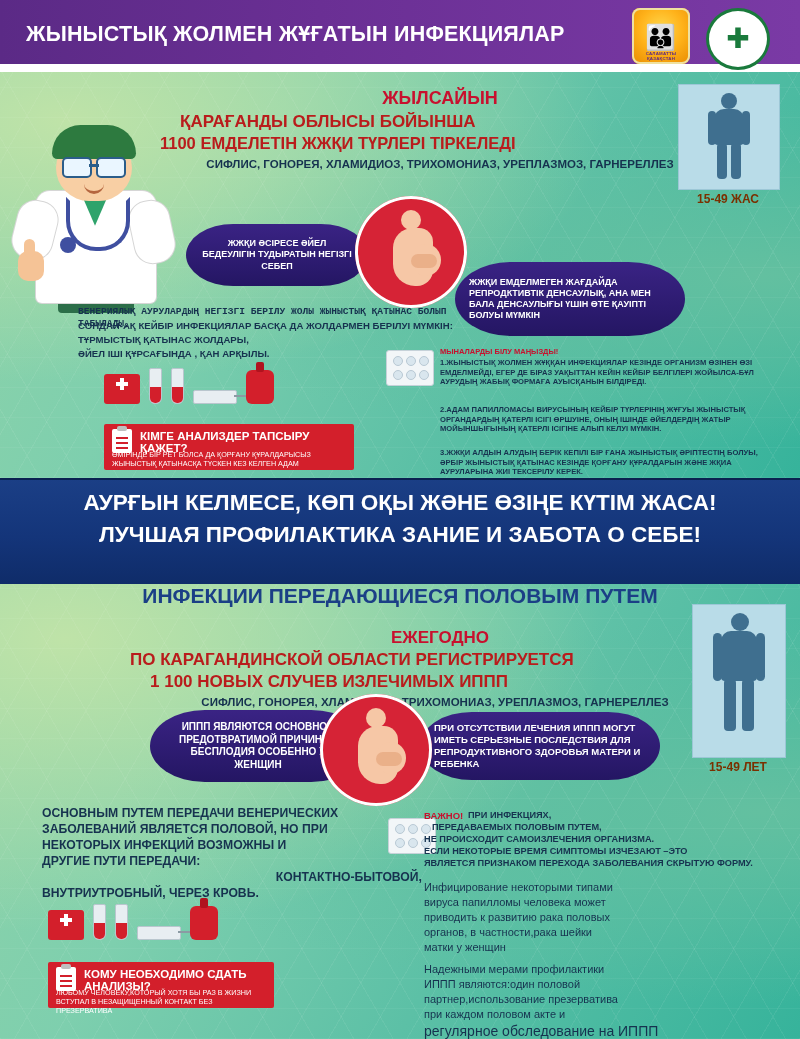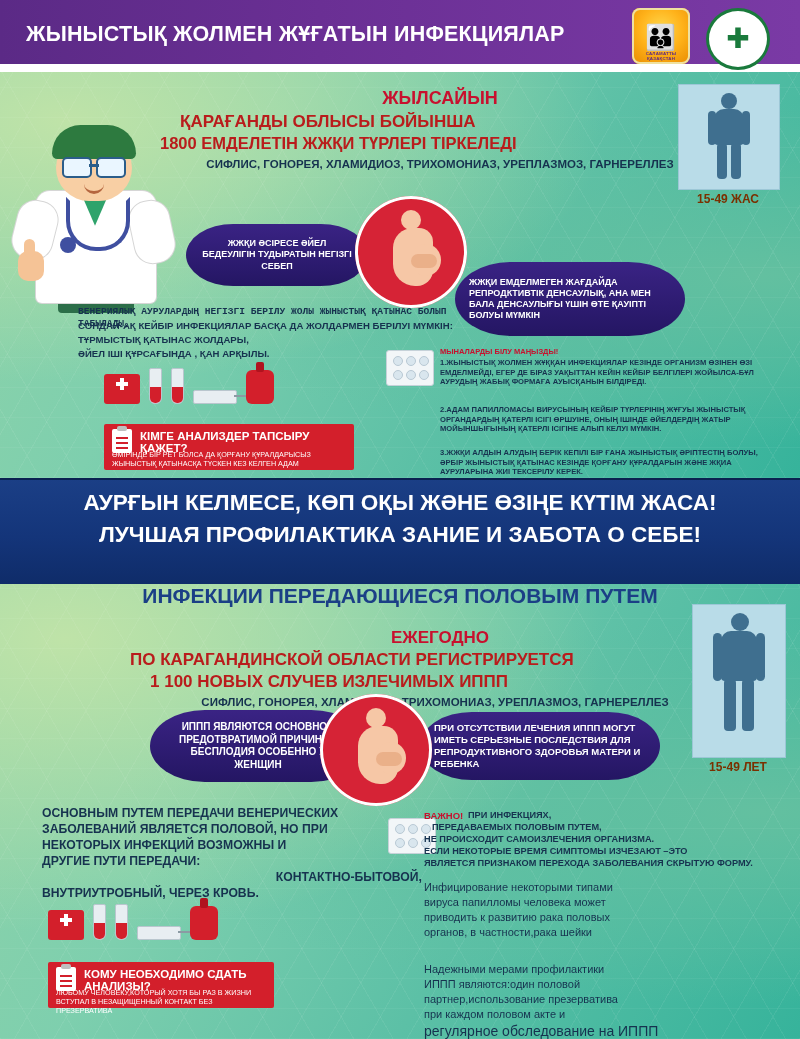--- a/index.html
+++ b/index.html
@@ -226,21 +226,21 @@
     <div class="doc-hair"></div>
     <div class="doc-glass">
         <span class="l"></span>
         <span class="r"></span>
       </div>
     <div class="doc-mouth"></div>
   </div>
 
   <div class="hl-red" style="left:200px;top:88px;width:480px;font-size:18px;">ЖЫЛСАЙЫН</div>
   <div class="hl-dark" style="left:180px;top:112px;width:520px;font-size:17px;">ҚАРАҒАНДЫ ОБЛЫСЫ БОЙЫНША</div>
-  <div class="hl-dark" style="left:160px;top:134px;width:560px;font-size:16.5px;">1800 ЕМДЕЛЕТІН ЖЖҚИ ТҮРЛЕРІ ТІРКЕЛЕДІ</div>
+  <div class="hl-dark" style="left:160px;top:134px;width:560px;font-size:16.5px;">1100 ЕМДЕЛЕТІН ЖЖҚИ ТҮРЛЕРІ ТІРКЕЛЕДІ</div>
   <div class="hl-small" style="left:140px;top:158px;width:600px;">СИФЛИС, ГОНОРЕЯ, ХЛАМИДИОЗ, ТРИХОМОНИАЗ, УРЕПЛАЗМОЗ, ГАРНЕРЕЛЛЕЗ</div>
 
   <div class="bodybox" style="left:678px;top:84px;width:100px;height:104px;">
     <div class="bodyfig">
       <div class="h"></div>
         <div class="t"></div>
         <div class="la"></div>
         <div class="ra"></div>
         <div class="ll"></div>
         <div class="rl"></div>
@@ -371,20 +371,21 @@
   <div class="txt" style="left:468px;top:810px;width:300px;font-size:9.2px;">ПРИ ИНФЕКЦИЯХ,</div>
   <div class="txt" style="left:432px;top:822px;width:340px;font-size:9.2px;">ПЕРЕДАВАЕМЫХ ПОЛОВЫМ ПУТЕМ,</div>
   <div class="txt" style="left:424px;top:834px;width:350px;font-size:9.2px;">НЕ ПРОИСХОДИТ САМОИЗЛЕЧЕНИЯ ОРГАНИЗМА.</div>
   <div class="txt" style="left:424px;top:846px;width:360px;font-size:9.2px;">ЕСЛИ НЕКОТОРЫЕ ВРЕМЯ  СИМПТОМЫ ИЗЧЕЗАЮТ –ЭТО</div>
   <div class="txt" style="left:424px;top:858px;width:360px;font-size:9.2px;">ЯВЛЯЕТСЯ ПРИЗНАКОМ ПЕРЕХОДА ЗАБОЛЕВАНИЯ СКРЫТУЮ ФОРМУ.</div>
 
   <div class="txt-plain" style="left:424px;top:880px;width:340px;font-size:11px;">Инфицирование некоторыми типами</div>
   <div class="txt-plain" style="left:424px;top:895px;width:340px;font-size:11px;">вируса папилломы человека может</div>
   <div class="txt-plain" style="left:424px;top:910px;width:340px;font-size:11px;">приводить к развитию рака половых</div>
   <div class="txt-plain" style="left:424px;top:925px;width:340px;font-size:11px;">органов, в частности,рака шейки</div>
+  <div class="txt-plain" style="left:424px;top:940px;width:340px;font-size:11px;">матки у женщин</div>
 
   <div class="txt-plain" style="left:424px;top:962px;width:340px;font-size:11px;">Надежными мерами профилактики</div>
   <div class="txt-plain" style="left:424px;top:977px;width:340px;font-size:11px;">ИППП являются:один половой</div>
   <div class="txt-plain" style="left:424px;top:992px;width:340px;font-size:11px;">партнер,использование презерватива</div>
   <div class="txt-plain" style="left:424px;top:1007px;width:340px;font-size:11px;">при каждом половом акте и</div>
   <div class="txt-plain" style="left:424px;top:1022px;width:340px;font-size:14px;">регулярное обследование на ИППП</div>
 
 </div>
 
 </body></html>

